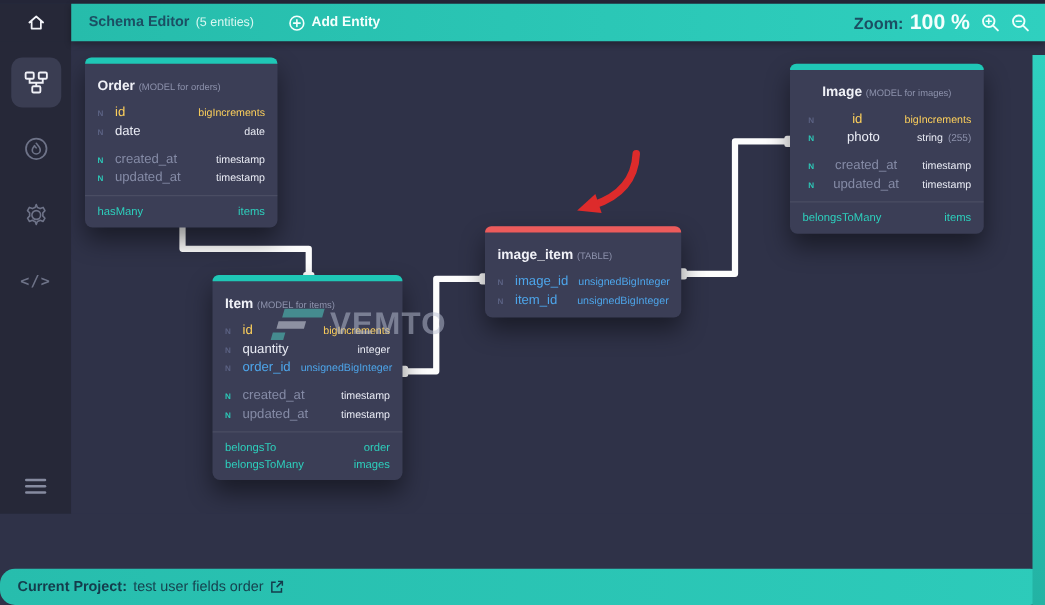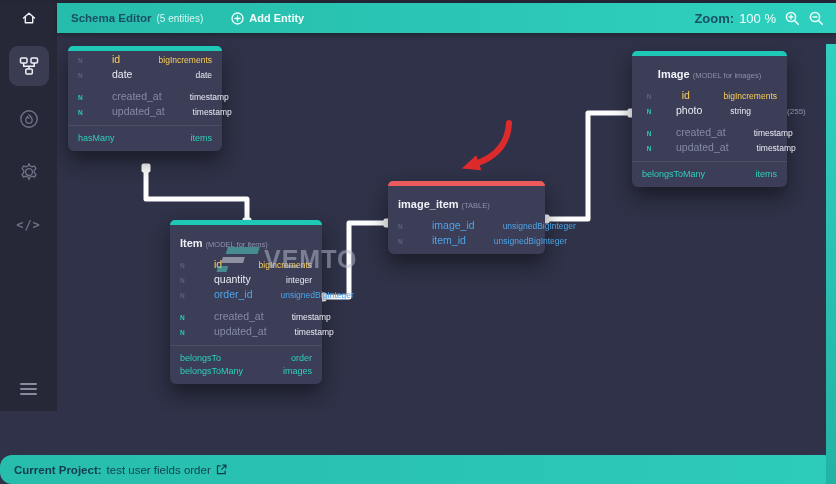--- a/index.html
+++ b/index.html
@@ -20,44 +20,44 @@
   .hamburger { margin-top:auto; margin-bottom:16px; display:flex; flex-direction:column; gap:3px; cursor:pointer; }
   .hamburger span { width:17px; height:2px; background:#868ba0; border-radius:1px; }
 
   .main { flex:1; display:flex; flex-direction:column; min-width:0; }
   .topbar { height:30px; background:linear-gradient(90deg,#26bcab,#2fd0bf); display:flex; align-items:center; padding:0 12px 0 14px; box-shadow:0 2px 5px rgba(0,0,0,.3); position:relative; z-index:5; }
   .tb-title { font-size:11.5px; font-weight:bold; color:#1b4f63; }
   .tb-count { font-size:10px; color:#d8f7f1; margin-left:5px; }
   .tb-add { display:flex; align-items:center; gap:5px; margin-left:28px; background:none; border:none; color:#f4fffd; font-size:11px; font-weight:bold; font-family:"Liberation Sans",sans-serif; cursor:pointer; }
   .tb-right { margin-left:auto; display:flex; align-items:center; gap:9px; }
   .tb-zoom-label { font-size:13px; font-weight:bold; color:#1b4f63; }
-  .tb-zoom-val { font-size:13px; color:#f4fffd; margin-left:-4px; }
+  .tb-zoom-val { font-size:17px; color:#f4fffd; margin-left:-4px;font-weight:bold; }
   .icon-btn { background:none; border:none; display:flex; align-items:center; cursor:pointer; padding:0; }
 
   .canvas { position:relative; flex:1; background:#2f3248; overflow:hidden; }
   .wires, .arrow-layer { position:absolute; left:0; top:0; }
   .wires { z-index:1; }
   .arrow-layer { z-index:3; }
   .wire { fill:none; stroke:#fdfdfd; stroke-width:5; stroke-linejoin:round; }
   .wire-cap { fill:#fdfdfd; }
 
   
   .card { position:absolute; background:#3b3e56; border-radius:6px; box-shadow:0 10px 20px rgba(0,0,0,.45); padding-bottom:7px; z-index:2; cursor:pointer; }
   .card-accent { height:5px; border-radius:6px 6px 0 0; }
   .card-head { padding:8px 10px 5px; white-space:nowrap; }
   .card-title { font-size:11px; font-weight:bold; color:#f0f1f7; }
   .card-meta { font-size:7.5px; color:#8d92ac; margin-left:3px; }
-  .frow { display:flex; align-items:baseline; padding:1.5px 10px;gap:20px; }
+  .frow { display:flex; align-items:baseline; padding:1.5px 10px; }
   .frow.gap { margin-top:7px; }
   .nbadge { width:14px; font-size:6.5px; font-weight:bold; flex-shrink:0; }
   .n-muted { color:#5b6283; }
   .n-teal { color:#2cc8b7; }
   .fname { flex:1; font-size:10.5px; }
   .ftype { font-size:8.5px; margin-left:8px; }
-  .type-extra { font-size:8px; color:#8d92ac; margin-left:16px; }
+  .type-extra { font-size:8px; color:#8d92ac; margin-left:4px; }
   .v-primary .fname, .v-primary .ftype { color:#fccf5b; }
   .v-default .fname, .v-default .ftype { color:#e9ebf4; }
   .v-muted .fname { color:#858ba6; } .v-muted .ftype { color:#e9ebf4; }
   .v-foreign .fname, .v-foreign .ftype { color:#4da5ea; }
   .card-rel { margin-top:7px; border-top:1px solid rgba(255,255,255,.08); padding-top:5px; }
   .rrow { display:flex; justify-content:space-between; padding:1.5px 10px; font-size:9px; color:#2dd0bd; }
 
   
   .watermark { position:absolute; left:163px; top:212px; display:flex; align-items:center; gap:8px; opacity:.5; z-index:4; pointer-events:none; }
   .wm-logo { width:36px; height:26px; position:relative; transform:skewX(-16deg); }
@@ -175,20 +175,21 @@
           <svg class="arrow-layer" width="769" height="378" viewBox="0 0 769 378">
             <defs>
               <marker id="ah" markerUnits="userSpaceOnUse" markerWidth="22" markerHeight="22" refX="5" refY="11" orient="auto">
                 <path d="M1,3 L19,11 L1,19 Z" fill="#dd2b2b"></path>
               </marker>
             </defs>
             <path d="M452,90 C451,111 439,124 418,131" fill="none" stroke="#dd2b2b" stroke-width="6" stroke-linecap="round" marker-end="url(#ah)"></path>
           </svg>
           <div class="card" style="left: 11px; top: 13px; width: 154px;">
             <div class="card-accent" style="background: rgb(31, 199, 182);"></div>
+            <div class="card-head"><span class="card-title">Order</span><span class="card-meta">(MODEL for orders)</span></div>
             <div class="card-fields">
               <div class="frow v-primary">
                 <span class="nbadge n-muted">N</span>
                 <span class="fname">id</span>
                 <span class="ftype">bigIncrements</span>
               </div>
               <div class="frow v-default">
                 <span class="nbadge n-muted">N</span>
                 <span class="fname">date</span>
                 <span class="ftype">date</span>

